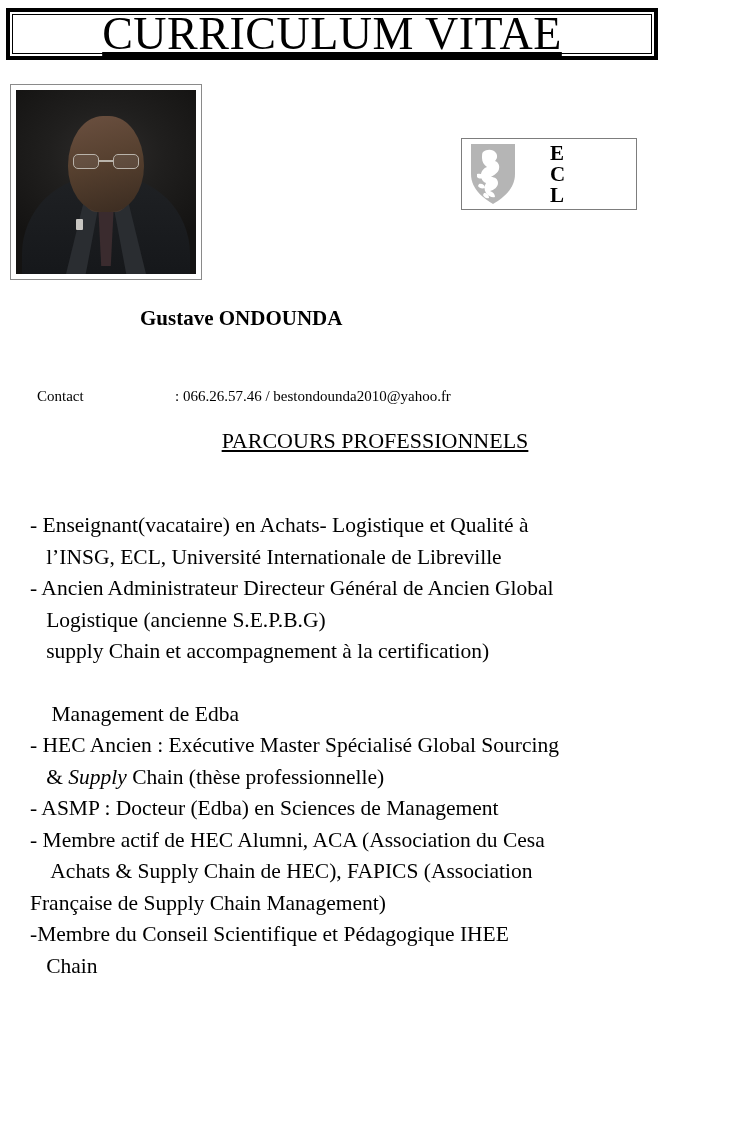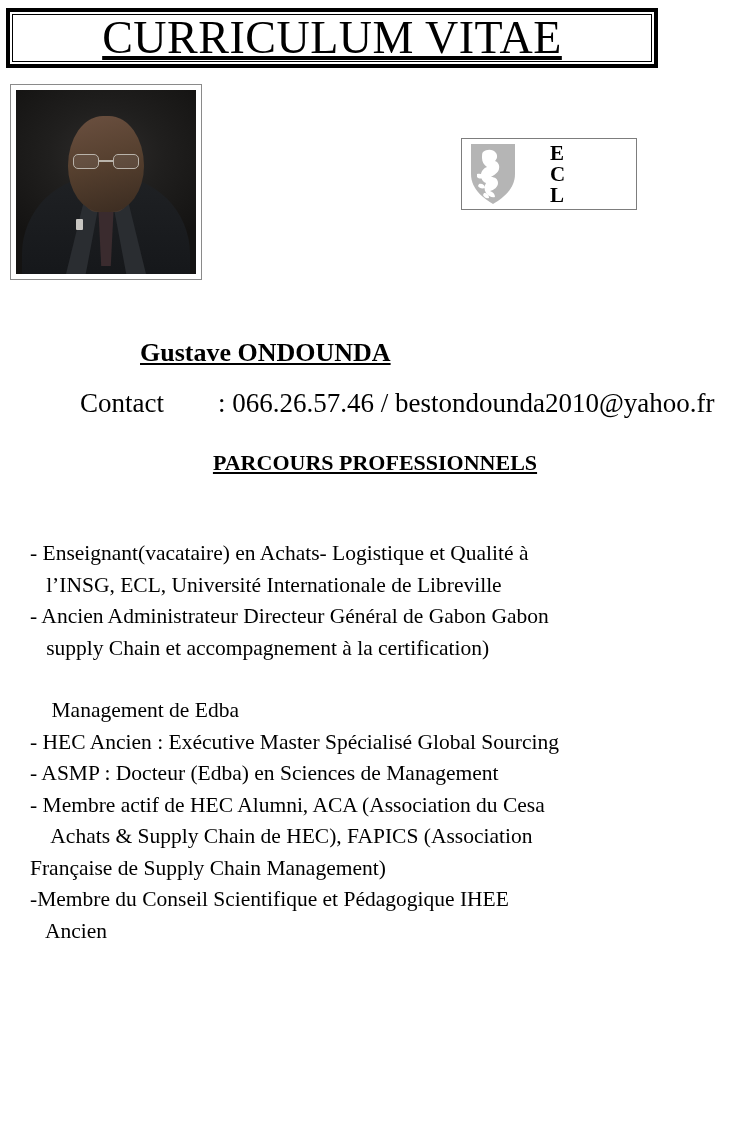--- a/index.html
+++ b/index.html
@@ -15,21 +15,21 @@
     color: #000000;
     overflow: hidden;
   }
 
   
   .title-frame {
     position: absolute;
     left: 6px;
     top: 8px;
     width: 652px;
-    height: 60px;
+    height: 52px;
     box-sizing: border-box;
     border: 4px solid #000;
     padding: 2px;
   }
   .title-frame-inner {
     width: 100%;
     height: 100%;
     box-sizing: border-box;
     border: 1px solid #000;
     display: flex;
@@ -192,58 +192,54 @@
     font-size: 21px;
     font-weight: bold;
     line-height: 21px;
     letter-spacing: 0.5px;
   }
 
   
   .name {
     position: absolute;
     left: 140px;
-    top: 338px;
-    font-size: 26px;
+    top: 306px;
+    font-size: 21px;
     font-weight: bold;
     white-space: nowrap;
-    text-decoration: underline;
   }
   .contact {
     position: absolute;
     left: 37px;
     top: 388px;
-    font-size: 27px;
+    font-size: 15px;
     white-space: nowrap;
-    margin-left: 43px;
   }
   .contact .label { display: inline-block; width: 138px; }
 
   .section-heading {
     position: absolute;
     left: 0;
-    top: 450px;
+    top: 428px;
     width: 750px;
     text-align: center;
     font-size: 22px;
-    font-weight: bold;
   }
   .section-heading span {
     text-decoration: underline;
     text-underline-offset: 2px;
   }
 
   .body-block {
     position: absolute;
     left: 30px;
     top: 510px;
     width: 700px;
     font-size: 21.5px;
     line-height: 31.5px;
-    margin-top: 28px;
   }
   .body-block p {
     margin: 0;
     white-space: pre;
   }
   .body-block p.spacer { height: 31px; }
   .ital { font-style: italic; }
 </style>
 </head>
 <body>
@@ -298,24 +294,26 @@
   <span class="label">Contact</span><span>: 066.26.57.46 / bestondounda2010@yahoo.fr</span>
 </div>
 
 <div class="section-heading">
   <span>PARCOURS PROFESSIONNELS</span>
 </div>
 
 <div class="body-block" id="entries">
     <p>- Enseignant(vacataire) en Achats- Logistique et Qualité à</p>
     <p>   l’INSG, ECL, Université Internationale de Libreville</p>
-    <p>- Ancien Administrateur Directeur Général de Gabon Gabon</p>
+    <p>- Ancien Administrateur Directeur Général de Ancien Global</p>
+    <p>   Logistique (ancienne S.E.P.B.G)</p>
     <p>   supply Chain et accompagnement à la certification)</p>
     <p class="spacer"></p>
     <p>    Management de Edba</p>
     <p><span>- HEC Ancien : Exécutive Master Spécialisé Global Sourcing</span></p>
+    <p><span>   &amp; </span><span class="ital">Supply</span><span> Chain (thèse professionnelle)</span></p>
     <p>- ASMP : Docteur (Edba) en Sciences de Management</p>
     <p>- Membre actif de HEC Alumni, ACA (Association du Cesa</p>
     <p>    Achats &amp; Supply Chain de HEC), FAPICS (Association</p>
     <p>Française de Supply Chain Management)</p>
     <p>-Membre du Conseil Scientifique et Pédagogique IHEE</p>
-    <p>   Ancien</p>
+    <p>   Chain</p>
   </div>
 
 </body></html>

